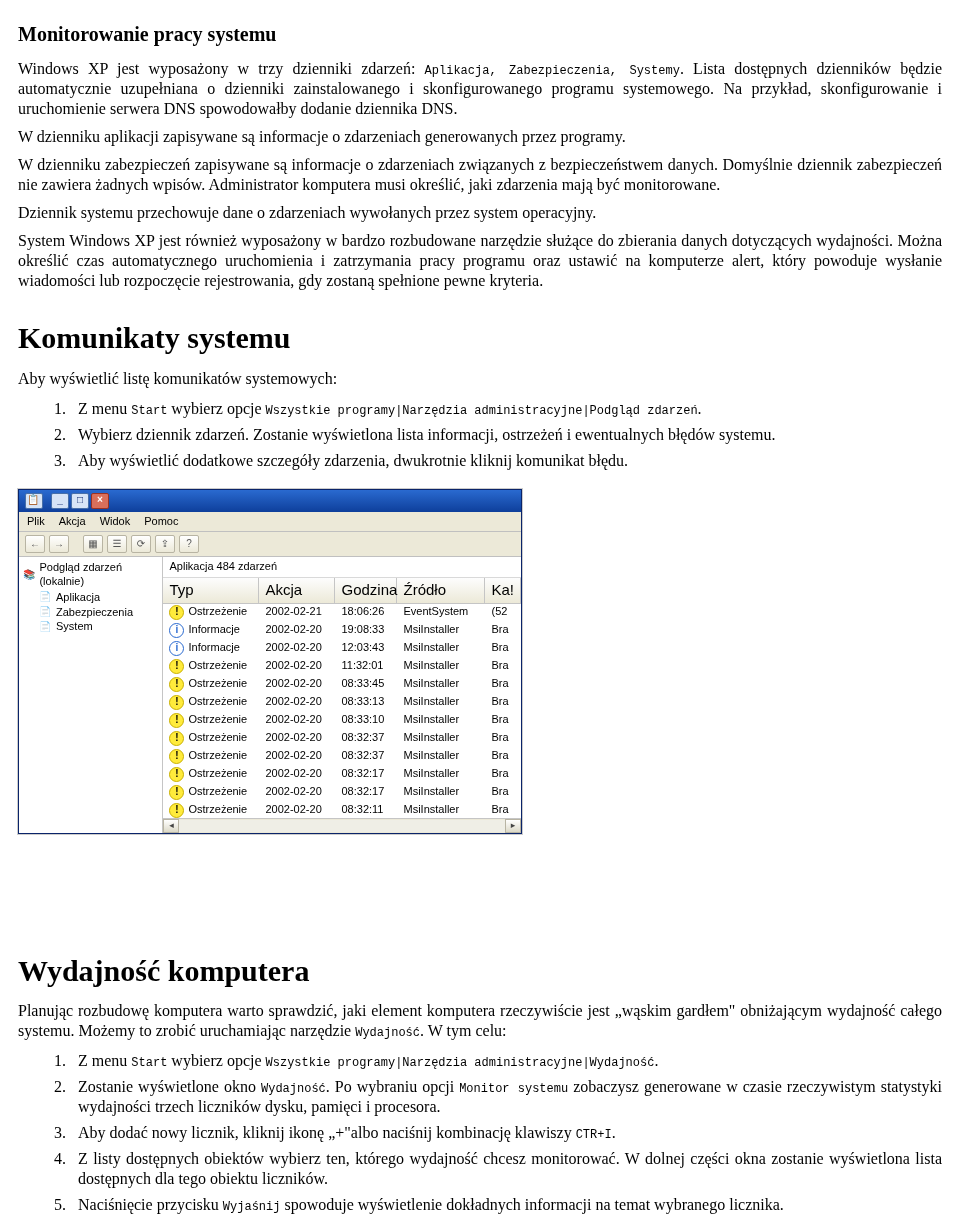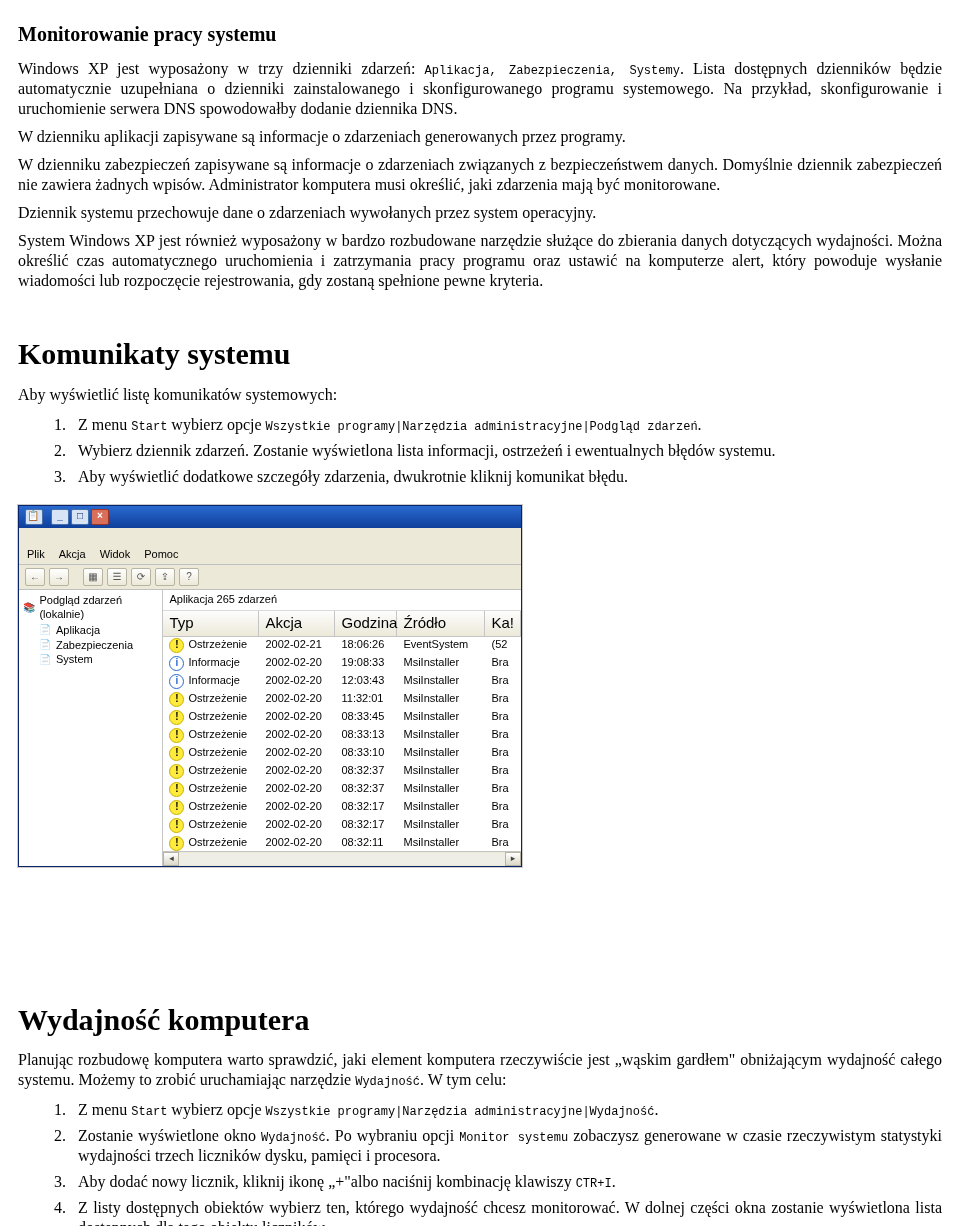--- a/index.html
+++ b/index.html
@@ -13,21 +13,21 @@
     line-height: 1.25;
   }
   h1 {
     font-size: 20px;
     font-weight: 700;
     margin: 8px 0 12px 0;
   }
   h2 {
     font-size: 30px;
     font-weight: 700;
-    margin: 44px 0 12px 0;
+    margin: 28px 0 12px 0;
   }
   p { margin: 8px 0; }
   p.justify { text-align: justify; }
   ol {
     margin: 10px 0 14px 0;
     padding-left: 52px;
   }
   ol li { margin: 6px 0; padding-left: 8px; }
   ol li.justify { text-align: justify; }
   .mono { font-family: "Courier New", Courier, monospace; font-size: 12px; }
@@ -76,21 +76,21 @@
   }
   .ev-title .winbtns { display: flex; }
   .ev-close { background: #d96f5b; color: #fff; border-color: #9b3222; }
 
   .ev-menu {
     display: flex; gap: 14px;
     padding: 3px 8px;
     background: #ece9d8;
     border-bottom: 1px solid #c0c0c0;
   }
-  .ev-menu span { cursor: default; margin-top: 17px; }
+  .ev-menu span { cursor: default; }
 
   .ev-toolbar {
     display: flex; gap: 4px;
     padding: 3px 6px;
     border-bottom: 1px solid #c0c0c0;
     background: #ece9d8;
   }
   .tbtn {
     width: 18px; height: 16px;
     border: 1px solid #b8b4a3;
@@ -247,21 +247,21 @@
           <span class="tree-icon">📄</span>
           <span>Zabezpieczenia</span>
         </div>
         <div class="tree-child">
           <span class="tree-icon">📄</span>
           <span>System</span>
         </div>
       </div>
 
       <div class="ev-main">
-        <div class="ev-panehead">Aplikacja   265 zdarzeń</div>
+        <div class="ev-panehead">Aplikacja   484 zdarzeń</div>
         <div class="ev-cols">
           <div class="ev-col c-typ">Typ</div>
           <div class="ev-col c-data">Akcja</div>
           <div class="ev-col c-god">Godzina</div>
           <div class="ev-col c-src">Źródło</div>
           <div class="ev-col c-kat">Ka!</div>
         </div>
         <div class="ev-list" id="ev-list">
             <div class="ev-item">
               <div class="ev-cell c-typ">

